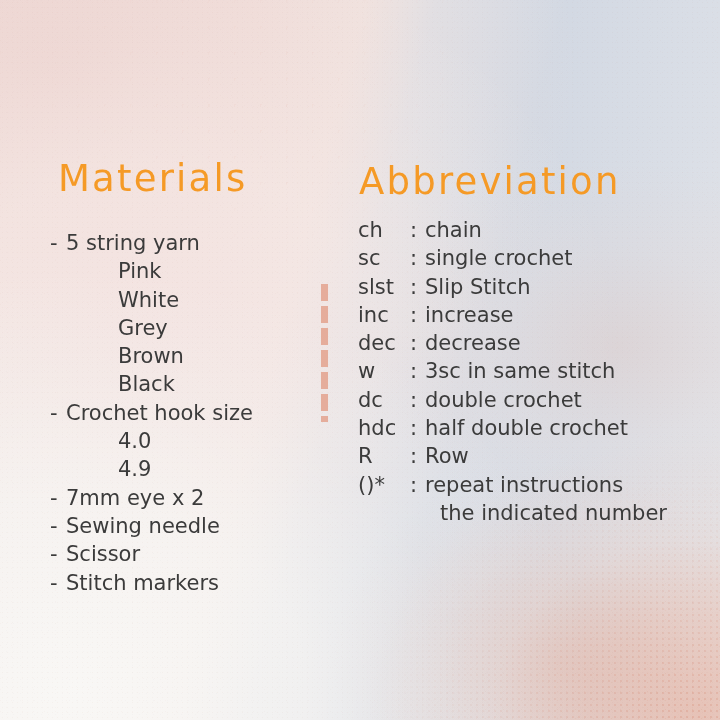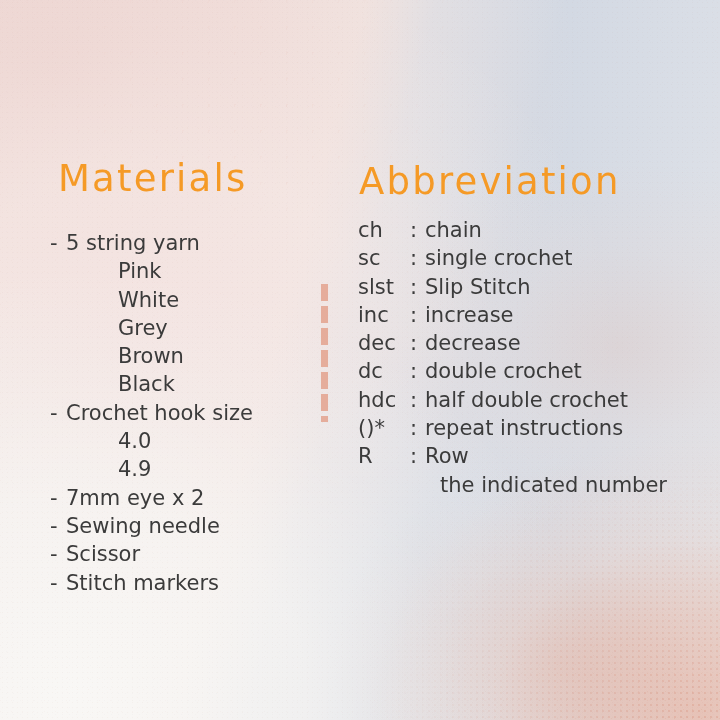--- a/index.html
+++ b/index.html
@@ -195,21 +195,22 @@
     <div id="column-divider"></div>
 
     <div class="heading" id="heading-abbrev">Abbreviation</div>
 
     <div class="list" id="abbrev-list">
         <span class="abbr-row"><span class="key">ch</span><span class="colon">:</span><span class="def">chain</span></span>
         <span class="abbr-row"><span class="key">sc</span><span class="colon">:</span><span class="def">single crochet</span></span>
         <span class="abbr-row"><span class="key">slst</span><span class="colon">:</span><span class="def">Slip Stitch</span></span>
         <span class="abbr-row"><span class="key">inc</span><span class="colon">:</span><span class="def">increase</span></span>
         <span class="abbr-row"><span class="key">dec</span><span class="colon">:</span><span class="def">decrease</span></span>
+        <span class="abbr-row"><span class="key">w</span><span class="colon">:</span><span class="def">3sc in same stitch</span></span>
         <span class="abbr-row"><span class="key">dc</span><span class="colon">:</span><span class="def">double crochet</span></span>
         <span class="abbr-row"><span class="key">hdc</span><span class="colon">:</span><span class="def">half double crochet</span></span>
+        <span class="abbr-row"><span class="key">R</span><span class="colon">:</span><span class="def">Row</span></span>
         <span class="abbr-row"><span class="key">()*</span><span class="colon">:</span><span class="def">repeat instructions</span></span>
-        <span class="abbr-row"><span class="key">R</span><span class="colon">:</span><span class="def">Row</span></span>
         <span class="abbr-row cont"><span class="def">the indicated number</span></span>
       </div>
 
   </div>
 </div>
 
 </body></html>

